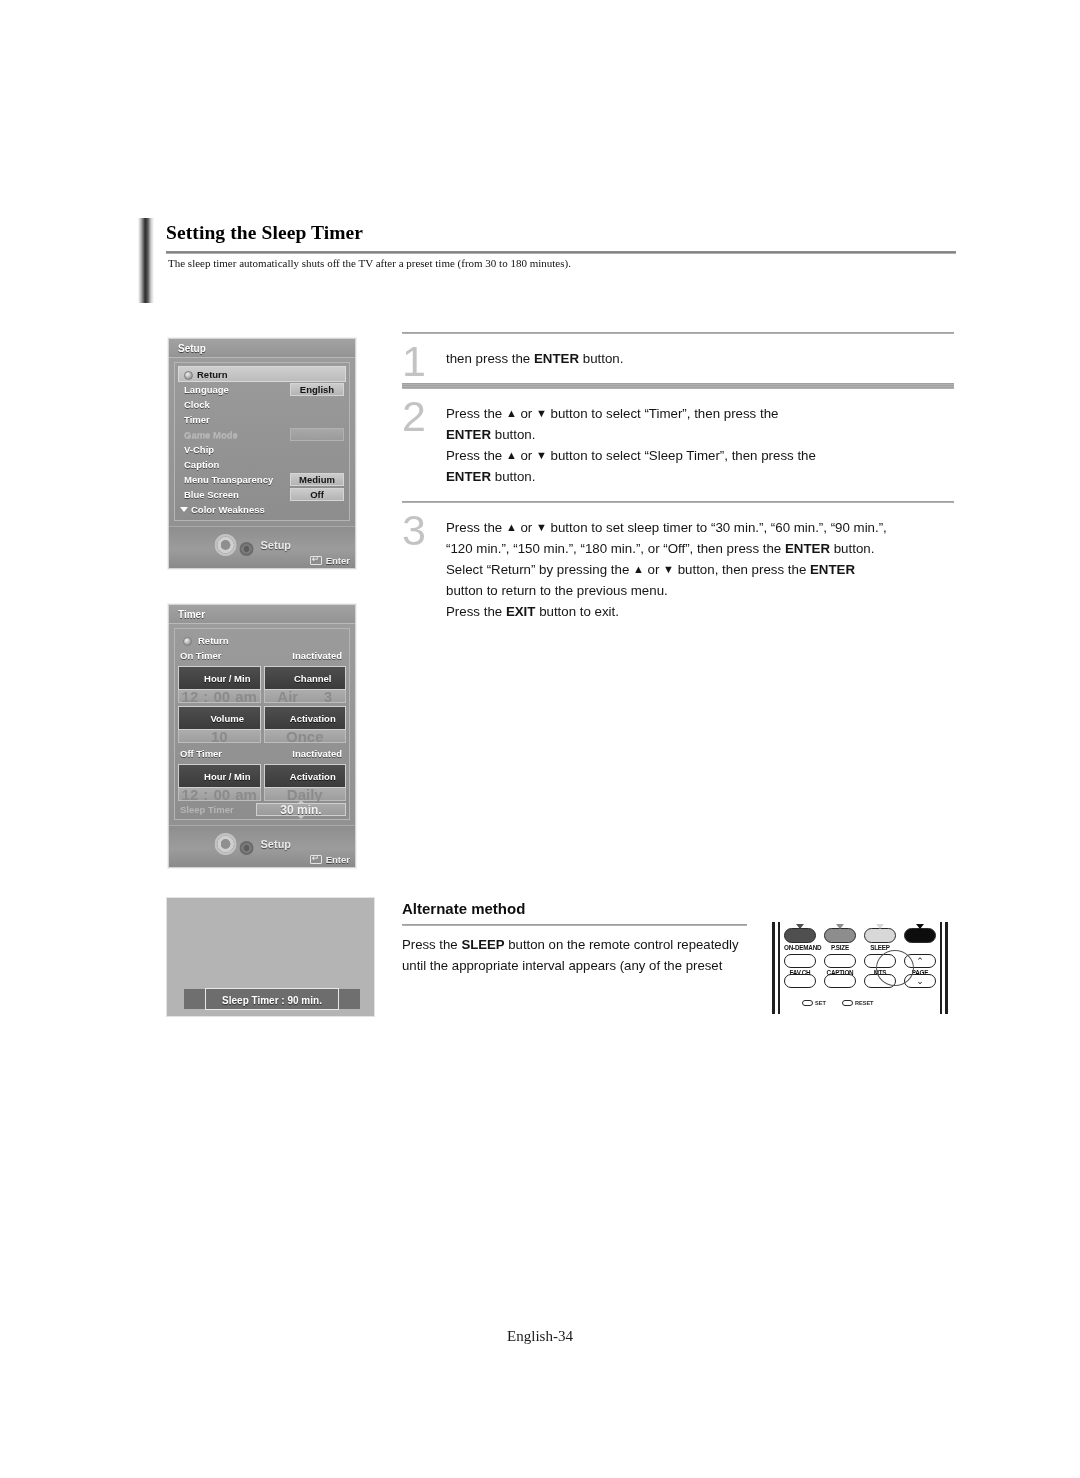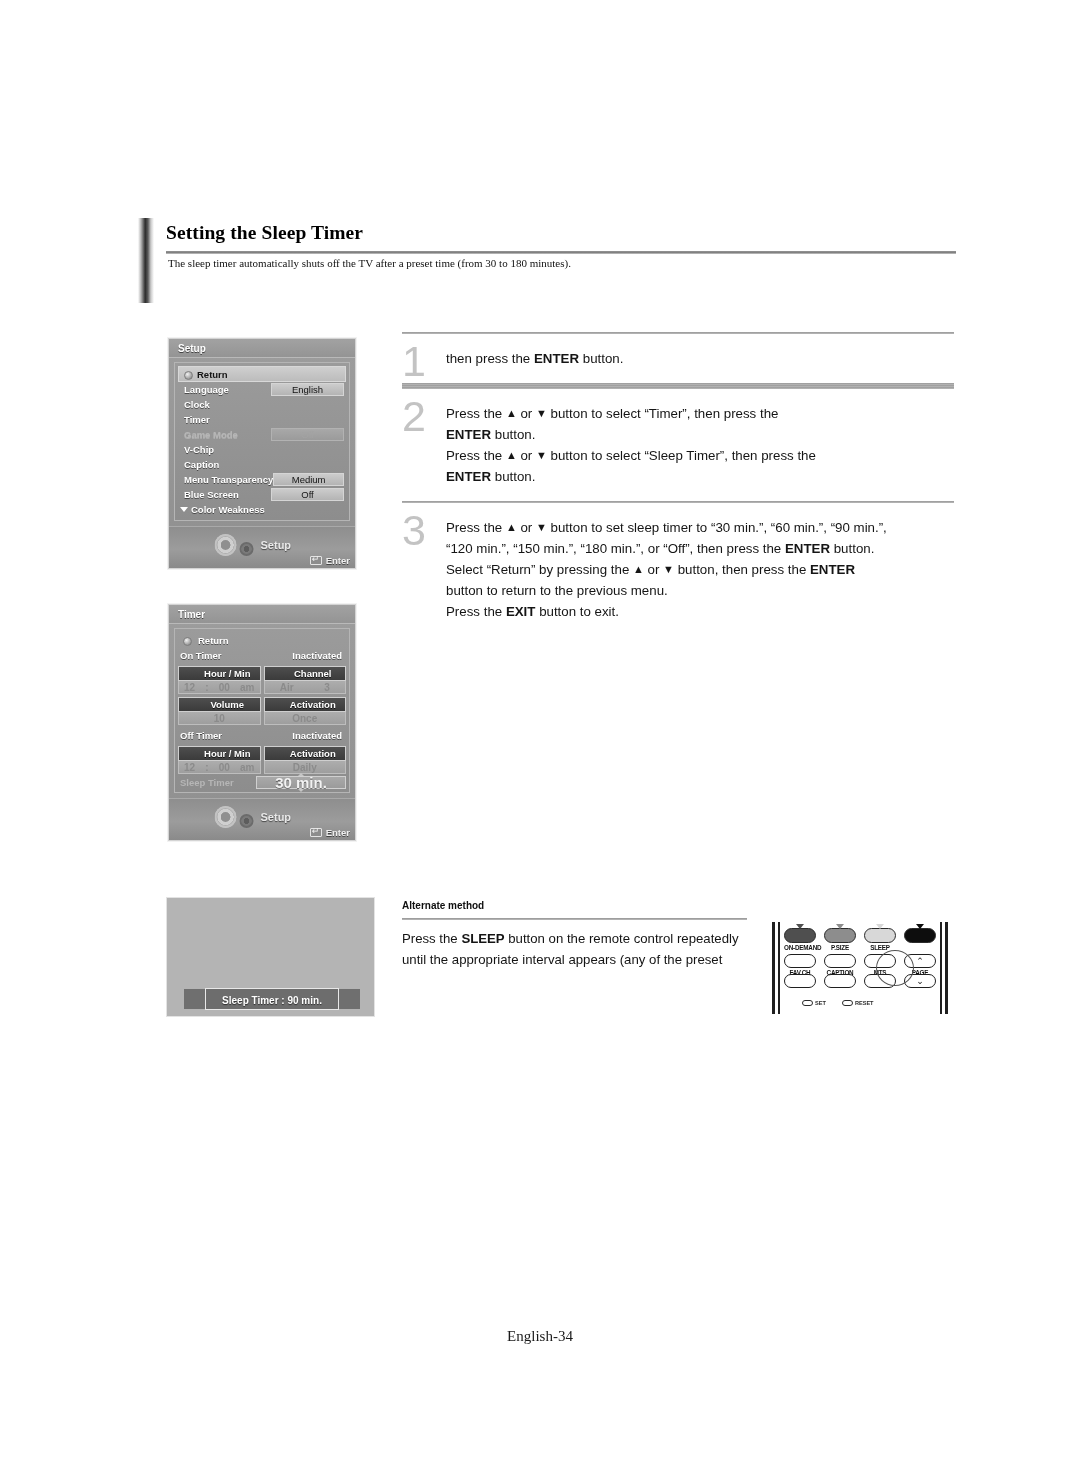--- a/index.html
+++ b/index.html
@@ -72,24 +72,24 @@
   .row.return-row .lbl { color:#141414; padding-left: 4px; }
   .row.dim .lbl { color:#b6b6b6; text-shadow:0 1px 0 rgba(255,255,255,.25); }
 
   .ret-icon {
     display:inline-block; width:9px; height:9px; border-radius:50%;
     background: radial-gradient(circle at 35% 32%,#f2f2f2,#9a9a9a 70%,#6e6e6e);
     border:1px solid #7d7d7d; margin-left:5px; position:relative; top:1px;
   }
 
   .val {
-    width: 73px; height: 13px; margin-right: 2px;
+    width: 54px; height: 13px; margin-right: 2px;
     background: linear-gradient(to bottom,#cccccc,#b4b4b4);
     border: 1px solid #d5d5d5;
-    color:#141414; font-size: 9.5px; font-weight: normal;
+    color:#141414; font-size: 9.5px; font-weight: bold;
     display:flex; align-items:center; justify-content:center;
     text-shadow:none;
   }
   .val.dim { color:#a3a3a3; background: linear-gradient(to bottom,#a8a8a8,#9b9b9b); border-color:#b2b2b2; }
 
   .caret-down {
     display:inline-block; width:0;height:0;
     border-left:4px solid transparent;border-right:4px solid transparent;
     border-top:5px solid #ffffff; margin-left:2px; margin-right:3px;
     position: relative; top:0px;
@@ -120,44 +120,44 @@
     width:12px;height:9px;border:1px solid #e4e4e4;border-radius:1px;
     background:#8d8d8d; position:relative;
   }
   .enter-glyph::after{content:"\21B5";position:absolute;left:1px;top:-3px;font-size:9px;color:#f0f0f0;line-height:11px;}
   .enter-label{font-size:9.5px;font-weight:bold;color:#efefef;text-shadow:0 1px 0 rgba(0,0,0,.5);}
 
   
   .tgrid { display:flex; gap:3px; margin-top:3px; }
   .tcell { flex:1; }
   .thead {
-    height: 15px; display:flex;align-items:center;justify-content:center;
+    height: 24px; display:flex;align-items:center;justify-content:center;
     background: linear-gradient(to bottom,#4e4e4e,#3b3b3b);
     border:1px solid #cfcfcf; color:#fff;font-size:9.5px;font-weight:bold;
     text-shadow:0 1px 0 rgba(0,0,0,.7);
     padding-left:16px;
   }
   .tval {
     height: 13px; display:flex;align-items:center;justify-content:center;
     background: linear-gradient(to bottom,#adadad,#9e9e9e);
     border:1px solid #bdbdbd; border-top:none;
-    color:#8b8b8b; font-size:10px;font-weight:bold;
+    color:#8b8b8b; font-size:15px;font-weight:bold;
   }
   .tval.spread { justify-content:space-around; }
   .trow-label {
     display:flex;align-items:center;justify-content:space-between;
     font-size:9.5px;font-weight:bold;color:#fff;height:15px;
     text-shadow:0 1px 0 rgba(0,0,0,.5); padding:0 4px 0 2px;
   }
   .sleep-row { display:flex;align-items:center;gap:4px;margin-top:2px;}
   .sleep-lbl { font-size:9.5px;font-weight:bold;color:#b6b6b6;flex:0 0 auto;width:74px;padding-left:2px;}
   .sleep-val {
     flex:1;height:13px;display:flex;align-items:center;justify-content:center;
     background: linear-gradient(to bottom,#a9a9a9,#9b9b9b);
-    border:1px solid #d0d0d0;color:#f2f2f2;font-size:15px;font-weight:bold;
+    border:1px solid #d0d0d0;color:#f2f2f2;font-size:12px;font-weight:bold;
     text-shadow:0 1px 0 rgba(0,0,0,.45); position:relative;
   }
   .sleep-val::before{content:"";position:absolute;top:-4px;left:50%;margin-left:-3px;
     border-left:3px solid transparent;border-right:3px solid transparent;border-bottom:3px solid #c6c6c6;}
   .sleep-val::after{content:"";position:absolute;bottom:-4px;left:50%;margin-left:-3px;
     border-left:3px solid transparent;border-right:3px solid transparent;border-top:3px solid #c6c6c6;}
 
   
   .steps { position:absolute; left:402px; top:332px; width:552px; }
   .step { position:relative; padding: 14px 0 14px 44px; }
@@ -166,21 +166,21 @@
     position:absolute; left:0; top:6px;
     font-size: 43px; font-weight:300; color:#c3c3c3;
     font-family:"Liberation Sans", sans-serif; line-height:1;
   }
   .step-line { font-size:13.3px; color:#151515; line-height:1.58; white-space:nowrap; }
   .step-line b { font-weight:bold; }
   .ar { display:inline-block; font-size:11px; position:relative; top:-1px; }
 
   
   .alt { position:absolute; left:402px; top:900px; width:345px; }
-  .alt-title { font-size:10px; font-weight:bold; color:#0f0f0f; }
+  .alt-title { font-size:15px; font-weight:bold; color:#0f0f0f; }
   .alt-rule { margin-top:7px;height:2px; background: linear-gradient(to bottom,#b0b0b0,#8c8c8c,#d8d8d8); }
   .alt-body { margin-top:9px; font-size:13.2px; line-height:1.58; color:#141414; }
   .alt-body b { font-weight:bold; }
 
   
   .tv { position:absolute; left:166px; top:897px; width:209px; height:120px;
         background:#b4b4b4; border:1px solid #e3e3e3; }
   .tv-osd { position:absolute; left:17px; bottom:7px; width:176px; height:20px;
             background:#6f6f6f; display:flex;align-items:center;justify-content:center; }
   .tv-osd-inner { border:1px solid #e8e8e8; background:#6d6d6d; padding:1px 16px; }

